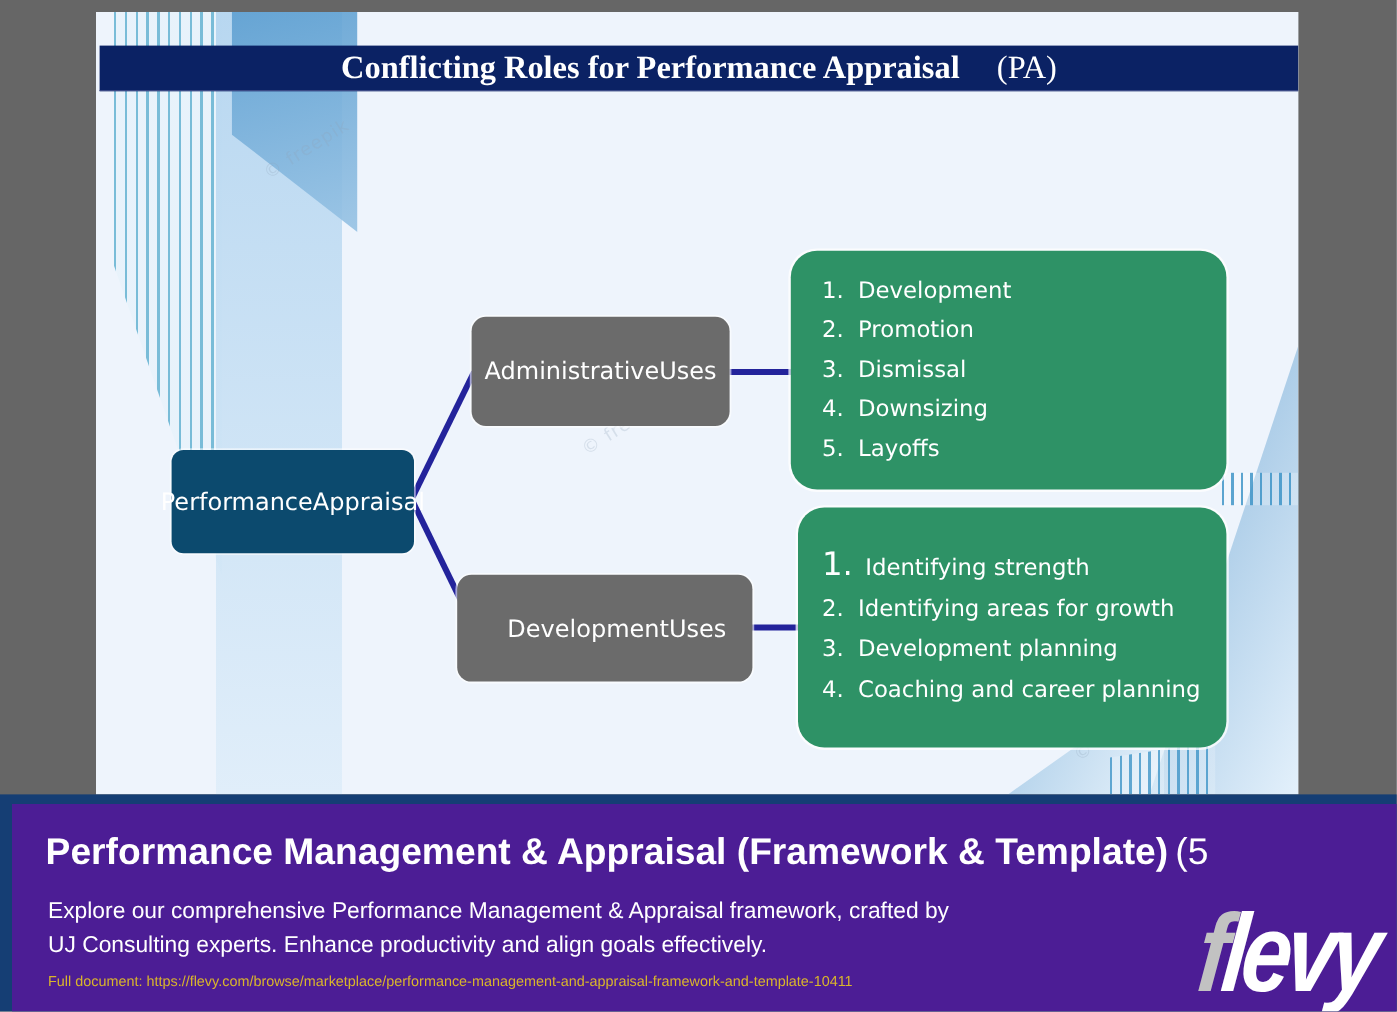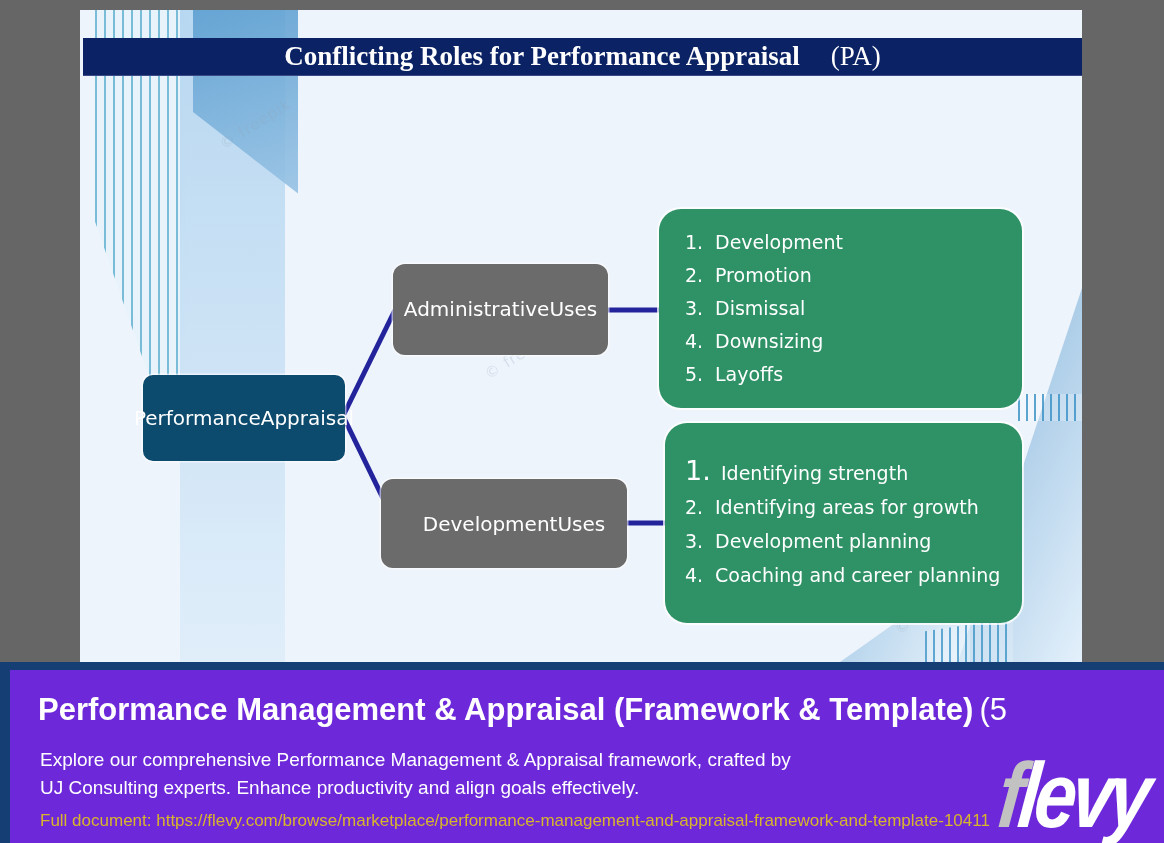--- a/index.html
+++ b/index.html
@@ -98,33 +98,33 @@
   .g-item .num{width:30px;flex:0 0 auto;}
   .g-item.big-num .num{font-size:27px;width:36px;}
   
   .connectors{position:absolute;left:0;top:0;width:1002px;height:652px;}
   .connectors line{stroke:#23239b;stroke-width:5;}
   
   .banner{
     position:absolute;left:0;top:662px;width:1164px;height:181px;background:#153e74;
   }
   .banner-inner{
-    position:absolute;left:10px;top:8px;right:0;bottom:0;background:#6d28d9;color:#ffffff;
+    position:absolute;left:10px;top:8px;right:0;bottom:0;background:#4c1d95;color:#ffffff;
     font-family:"Liberation Sans","DejaVu Sans",sans-serif;overflow:hidden;
   }
   .banner-title{
     position:absolute;left:28px;top:22px;white-space:nowrap;font-size:31px;
   }
   .banner-title .main{font-weight:bold;}
   .banner-title .suffix{font-weight:normal;margin-left:6px;}
   .banner-desc{
     position:absolute;left:30px;top:76px;font-size:19px;line-height:28px;
   }
   .banner-link{
-    position:absolute;left:30px;top:141px;font-size:17px;color:#d9b52c;white-space:nowrap;
+    position:absolute;left:30px;top:141px;font-size:12px;color:#d9b52c;white-space:nowrap;
   }
   .flevy-logo{
     position:absolute;right:22px;bottom:2px;
     font-size:92px;font-weight:bold;font-style:italic;letter-spacing:-6px;
     transform:skewX(-6deg) scaleX(.82);transform-origin:100% 100%;
     line-height:1;white-space:nowrap;
   }
   .flevy-logo .f{color:#c2c2c2;}
   .flevy-logo .levy{color:#ffffff;}
 </style>

